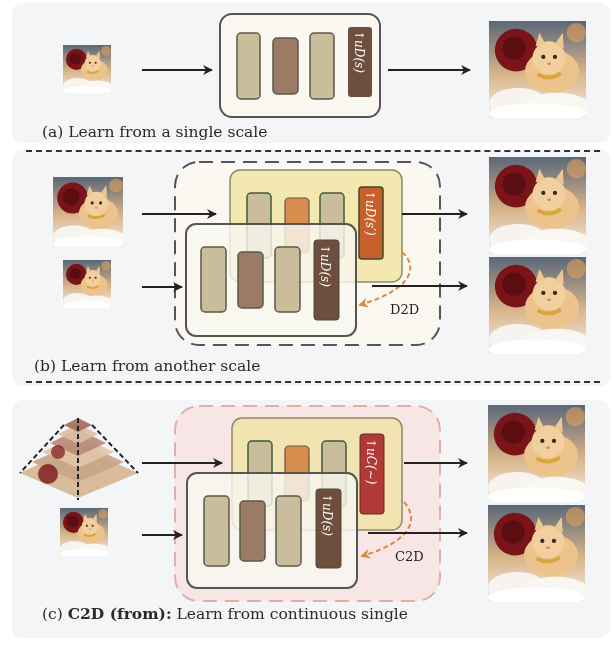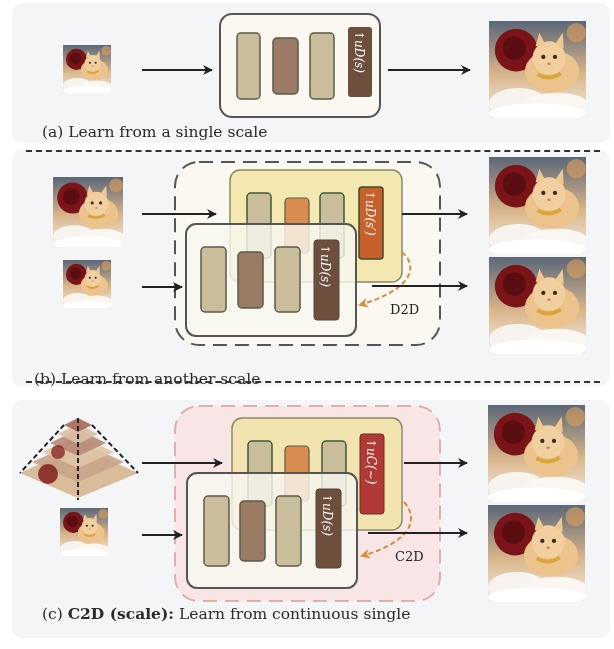--- a/index.html
+++ b/index.html
@@ -138,21 +138,21 @@
     <line x1="368" y1="533" x2="467" y2="533" stroke="#222" stroke-width="2" marker-end="url(#ah)"></line>
     <use href="#cat" x="488" y="405" width="97" height="97"></use>
     <use href="#cat" x="488" y="505" width="97" height="97"></use>
   </g>
 </svg>
 
 <div class="caption" style="left:42px; top:123px;">
   <span>(a)</span>
   <span>Learn from a single scale</span>
 </div>
-<div class="caption" style="left:34px; top:357px;margin-top:13px;">
+<div class="caption" style="left:34px; top:357px;">
   <span>(b)</span>
   <span>Learn from another scale</span>
 </div>
 <div class="caption" style="left:42px; top:604px;">
   <span>(c)</span>
-  <b>C2D (scale):</b>
+  <b>C2D (from):</b>
   <span>Learn from continuous single</span>
 </div>
 
 </body></html>

